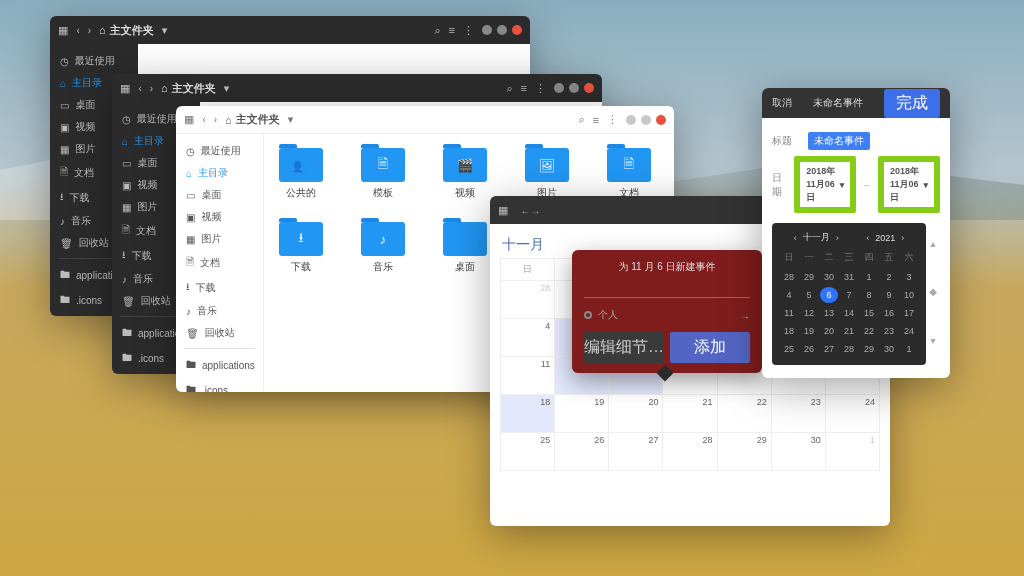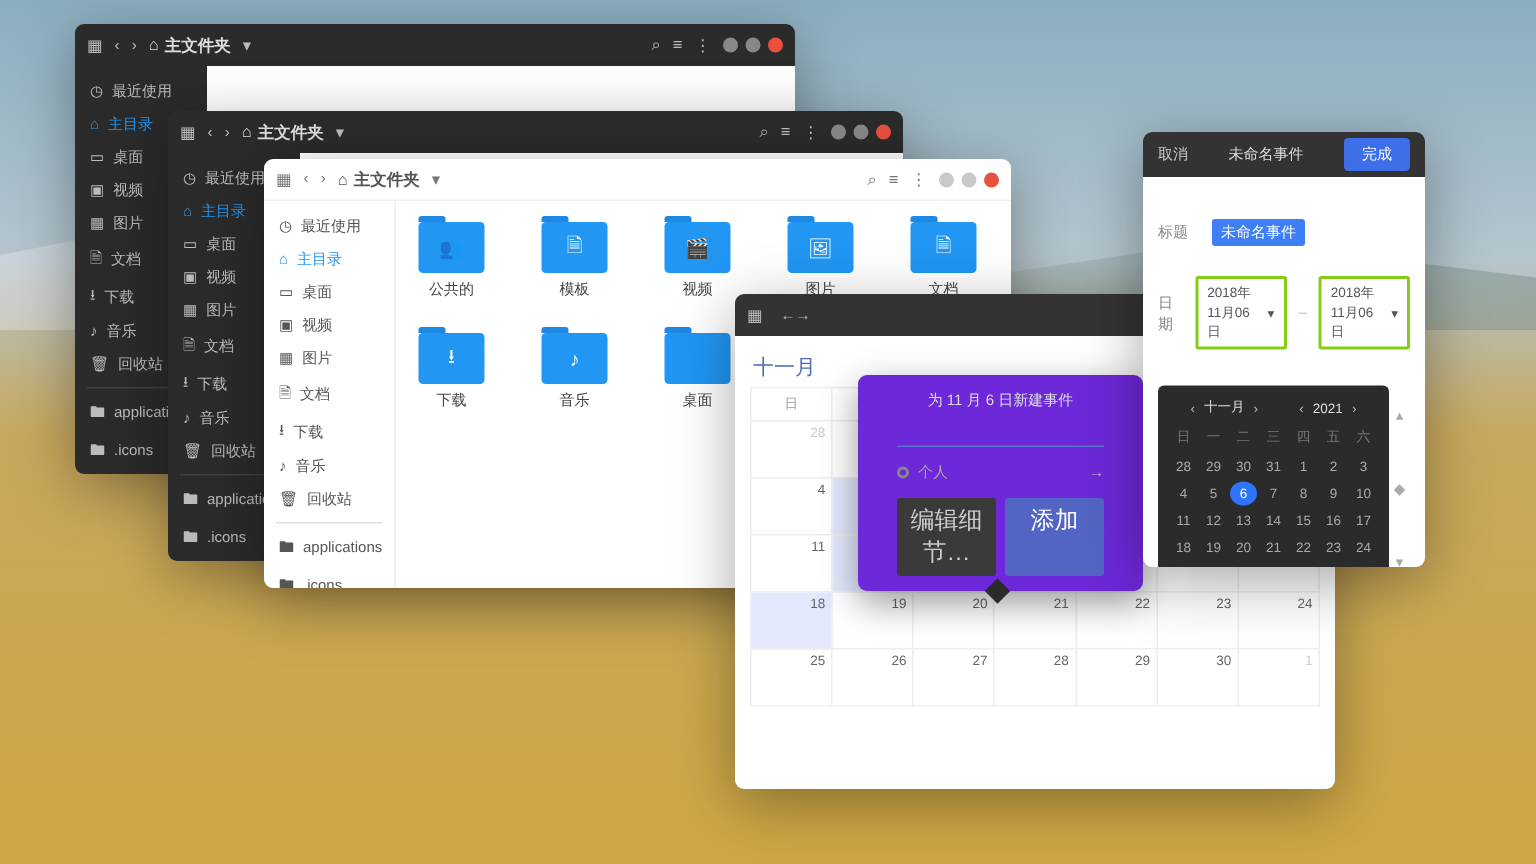--- a/index.html
+++ b/index.html
@@ -37,40 +37,40 @@
   .cal-tabs .tab.active{color:#7a96ff;border-bottom:2px solid #7a96ff;}
   .cal-body{padding:8px 10px;}
   .cal-month{color:#4b6db0;font-size:14px;margin:4px 2px;}
   .cal-grid{display:grid;grid-template-columns:repeat(7,1fr);border-top:1px solid #eee;border-left:1px solid #eee;}
   .cal-dow{font-size:9px;color:#999;text-align:center;padding:4px 0;border-right:1px solid #eee;border-bottom:1px solid #eee;}
   .cal-cell{height:38px;border-right:1px solid #eee;border-bottom:1px solid #eee;font-size:9px;color:#666;padding:2px 4px;text-align:right;position:relative;}
   .cal-cell.other{color:#ccc;}
   .cal-cell.sel{background:#c5cffc;}
   .cal-cell.soft{background:#e3e8fd;}
   
-  .pop{position:absolute;background:#6d28d9;border-radius:6px;width:190px;padding:10px 26px;color:#ccc;box-shadow:0 8px 24px rgba(0,0,0,.4);}
+  .pop{position:absolute;background:#7f1d1d;border-radius:6px;width:190px;padding:10px 12px;color:#ccc;box-shadow:0 8px 24px rgba(0,0,0,.4);}
   .pop::after{content:"";position:absolute;bottom:-6px;left:46%;width:12px;height:12px;background:#2b2b2b;transform:rotate(45deg);}
   .pop .hdr{font-size:10px;text-align:center;color:#ddd;margin-bottom:6px;}
   .pop input{width:100%;background:transparent;border:none;border-bottom:1px solid #5971c9;color:#fff;padding:3px 0;font-size:10px;outline:none;}
   .pop .row2{display:flex;align-items:center;justify-content:space-between;margin-top:10px;font-size:10px;color:#aaa;}
   .pop .btns{display:flex;gap:6px;margin-top:10px;}
   .pop .btn{flex:1;text-align:center;font-size:16px;padding:5px 0;border-radius:2px;cursor:pointer;}
   .pop .btn.edit{background:#3a3a3a;color:#ccc;}
   .pop .btn.add{background:#5365c4;color:#fff;}
   
   .ed{background:#fff;}
   .ed .ed-top{height:30px;background:#333;display:flex;align-items:center;justify-content:space-between;padding:0 10px;color:#ddd;}
-  .ed .ed-top .done{background:#3f6fe8;color:#fff;padding:4px 12px;border-radius:3px;font-size:10px;cursor:pointer;}
+  .ed .ed-top .done{background:#3f6fe8;color:#fff;padding:4px 12px;border-radius:3px;font-size:16px;cursor:pointer;}
   .ed .ed-top .cancel{font-size:10px;color:#ccc;cursor:pointer;}
   .ed .ed-top .ttl{font-size:10px;}
   .ed .ed-body{padding:8px 10px;}
-  .ed .frow{display:flex;align-items:center;gap:8px;font-size:10px;color:#888;margin:20px 0;}
+  .ed .frow{display:flex;align-items:center;gap:8px;font-size:10px;color:#888;margin:6px 0;}
   .ed .frow .lbl{width:28px;}
   .ed .tag{background:#3e7ff5;color:#fff;padding:2px 6px;border-radius:2px;font-size:10px;}
-  .ed .dsel{border:2px solid #84cc16;padding:3px 6px;border-radius:2px;color:#555;cursor:pointer;display:flex;gap:4px;align-items:center;font-size:9px;}
+  .ed .dsel{border:6px solid #84cc16;padding:3px 6px;border-radius:2px;color:#555;cursor:pointer;display:flex;gap:4px;align-items:center;font-size:9px;font-weight:bold;}
   .mini{background:#2b2b2b;color:#aaa;border-radius:4px;padding:8px;margin-top:4px;font-size:9px;}
   .mini .mh{display:flex;justify-content:space-around;align-items:center;margin-bottom:4px;color:#ddd;}
   .mini .mh .seg{display:flex;gap:6px;align-items:center;}
   .mini .mg{display:grid;grid-template-columns:repeat(7,1fr);gap:2px;text-align:center;}
   .mini .mg div{padding:3px 0;border-radius:50%;}
   .mini .mg .dw{color:#777;}
   .mini .mg .today{background:#2f74ff;color:#fff;}
   .mini-side{display:flex;align-items:stretch;}
   .mini-right{width:14px;display:flex;flex-direction:column;justify-content:space-around;align-items:center;color:#aaa;font-size:10px;}
   .glyph-btn{color:#bbb;cursor:pointer;}

